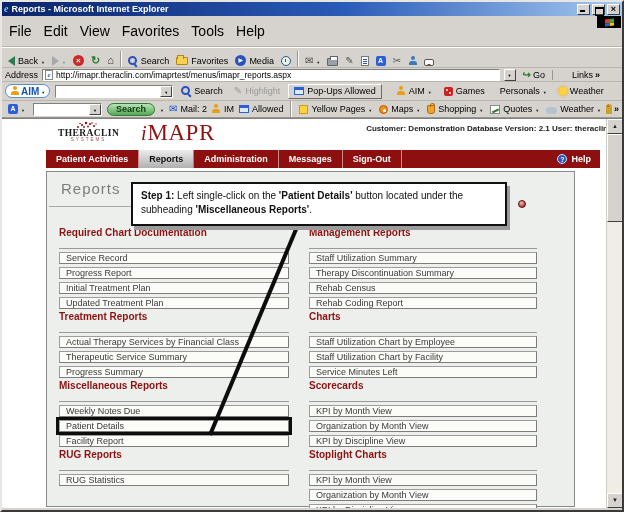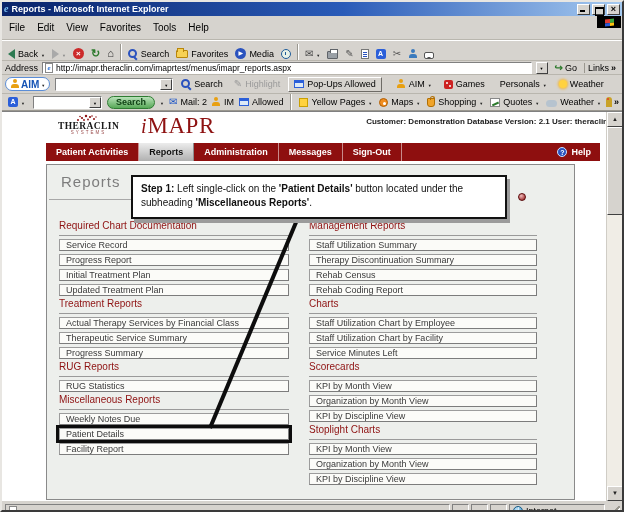--- a/index.html
+++ b/index.html
@@ -10,21 +10,21 @@
   .titlebar { height:14px; background:linear-gradient(90deg,#0a246a 0%,#2a5bb8 55%,#a6caf0 100%); display:flex; align-items:center; gap:3px; padding:0 2px; color:#fff; font-size:9px; font-weight:bold; }
   .ie-e { font-family:"Liberation Serif",serif; font-style:italic; font-weight:bold; color:#7ec3f7; font-size:10px; line-height:10px; }
   .titlebar .title { flex:1; white-space:nowrap; overflow:hidden; }
   .winbtns { display:flex; gap:2px; }
   .winbtn { width:13px; height:11px; background:#D6D3CE; border:1px solid; border-color:#fff #404040 #404040 #fff; font-size:8px; line-height:9px; text-align:center; color:#000; position:relative; }
   .winbtn.min::after { content:""; position:absolute; left:2px; bottom:2px; width:5px; height:2px; background:#000; }
   .winbtn.max::after { content:""; position:absolute; left:2px; top:2px; width:7px; height:6px; border:1px solid #000; border-top-width:2px; }
   .winbtn.close::after { content:"×"; font-weight:bold; font-size:9px; }
 
   
-  .menubar { height:24px; display:flex; align-items:center; font-size:10px; padding-left:1px; position:relative; border-bottom:1px solid #b9b6ae; }
+  .menubar { height:31px; display:flex; align-items:center; font-size:14px; padding-left:1px; position:relative; border-bottom:1px solid #b9b6ae; }
   .menu-item { padding:0 6px; color:#000; }
   .throbber { position:absolute; right:1px; top:0; width:24px; height:12px; background:#000; display:flex; align-items:center; justify-content:center; }
   .flag { width:9px; height:7px; display:grid; grid-template-columns:1fr 1fr; grid-template-rows:1fr 1fr; transform:skewY(-6deg); }
   .flag i:nth-child(1){background:#e03c31}.flag i:nth-child(2){background:#38a73c}.flag i:nth-child(3){background:#2a5bd7}.flag i:nth-child(4){background:#ffc20e}
 
   
   .toolbar { height:21px; display:flex; align-items:flex-end; font-size:9px; gap:1px; padding:0 3px; border-top:1px solid #fff; border-bottom:1px solid #b9b6ae; }
   .tbtn { display:flex; align-items:center; gap:3px; padding:1px 3px; color:#000; white-space:nowrap; }
   .tbtn.disabled { color:#9a9a9a; }
   .caret::before { content:"▼"; font-size:4px; color:#222; }
@@ -60,21 +60,21 @@
 
   
   .addressrow { height:14px; display:flex; align-items:center; gap:4px; font-size:9px; padding:0 3px; border-bottom:1px solid #b9b6ae; }
   .addr-combo { flex:1; height:12px; background:#fff; border:1px solid; border-color:#808080 #fff #fff #808080; display:flex; align-items:center; gap:3px; padding-left:2px; font-size:8.5px; overflow:hidden; }
   .i-page { width:8px; height:10px; background:#fff; border:1px solid #888; color:#2a6fd6; font-size:7px; font-weight:bold; font-style:italic; line-height:9px; text-align:center; flex:none; font-family:"Liberation Serif",serif; }
   .addr-url { flex:1; white-space:nowrap; overflow:hidden; color:#000; }
   .addr-drop { width:12px; height:12px; background:#D6D3CE; border:1px solid; border-color:#fff #404040 #404040 #fff; font-size:4px; text-align:center; line-height:11px; flex:none; }
   .addr-drop::before{content:"▼";}
   .gobtn { display:flex; align-items:center; gap:2px; padding:0 3px; }
   .i-go { color:#2d7a2d; font-size:10px; font-weight:bold; line-height:10px; }
-  .linksbtn { display:flex; align-items:center; gap:2px; padding:0 3px; border-left:1px solid #9a978f; }
+  .linksbtn { display:flex; align-items:center; gap:2px; padding:0 19px; border-left:1px solid #9a978f; }
   .chev { font-size:9px; font-weight:bold; }
 
   
   .aimbar1 { height:19px; display:flex; align-items:center; gap:5px; font-size:9px; padding:0 3px; border-bottom:1px solid #b9b6ae; }
   .aimbar2 { height:17px; display:flex; align-items:center; gap:5px; font-size:9px; padding:0 3px; border-bottom:1px solid #9a978f; }
   .aim-brand { display:flex; align-items:center; gap:2px; background:#fff; border:1px solid #5b8dd6; border-radius:7px; padding:0 4px; height:14px; }
   .aim-brand-text { color:#1553b5; font-weight:bold; font-size:10px; }
   .combo { height:13px; background:#fff; border:1px solid; border-color:#808080 #fff #fff #808080; display:flex; align-items:center; justify-content:flex-end; }
   .combo .addr-drop { height:11px; }
   .popupbtn { display:flex; align-items:center; gap:3px; height:15px; padding:0 5px; background:#D6D3CE; border:1px solid; border-color:#fff #6e6b66 #6e6b66 #fff; }
@@ -124,21 +124,21 @@
   
   .contentbox { position:absolute; left:44px; top:52px; width:529px; height:336px; background:#edefec; border:1px solid #8a8a8a; }
   .page-title { position:absolute; left:14px; top:8px; font-size:15px; color:#7d7d7d; letter-spacing:1px; }
   .title-rule { position:absolute; left:2px; top:34px; width:86px; border-top:1px solid #a8a8a8; }
   .callout { position:absolute; left:84px; top:10px; width:376px; background:#fff; border:2px solid #111; box-shadow:3px 4px 0 #9b9b9b; font-size:10px; color:#111; padding:5px 8px 7px; line-height:1.4; z-index:4; }
   .red-dot { position:absolute; left:471px; top:28px; width:8px; height:8px; border-radius:50%; background:radial-gradient(circle at 35% 30%, #f0bcbc, #8e1111); border:1px solid #5a0a0a; z-index:4; }
   .pointer-svg { position:absolute; left:0; top:0; width:529px; height:336px; pointer-events:none; z-index:3; }
   .col { position:absolute; top:56px; width:230px; }
   .col.left { left:12px; } .col.right { left:262px; width:228px; }
   .section:not(:first-child) { margin-top:3px; }
-  .section-heading { font-size:10px; line-height:10px; font-weight:normal; color:#8e1111; border-bottom:1px solid #9a9a9a; padding-bottom:4px; margin-bottom:3px; }
+  .section-heading { font-size:10px; line-height:10px; font-weight:bold; color:#8e1111; border-bottom:1px solid #9a9a9a; padding-bottom:10px; margin-bottom:3px; }
   .rbtn { height:12px; background:#fbfbf8; border:1px solid #9c9c9c; border-bottom-color:#7c7c7c; border-right-color:#7c7c7c; margin-bottom:3px; font-size:9px; color:#3a3a3a; display:flex; align-items:center; padding-left:6px; cursor:default; }
   .rbtn.highlighted { box-shadow:0 0 0 3px #0d0d0d; position:relative; z-index:2; }
 
   
   .statusbar { height:20px; display:flex; align-items:center; gap:2px; padding:2px 2px 2px 3px; }
   .pane { height:15px; border:1px solid; border-color:#808080 #fff #fff #808080; display:flex; align-items:center; gap:3px; padding:0 3px; font-size:9px; }
   .pane.main { flex:1; } .pane.small { width:17px; } .pane.zone { width:96px; }
   .i-globe { width:10px; height:10px; border-radius:50%; background:radial-gradient(circle at 35% 30%, #bfe3f7, #2f87c2); border:1px solid #1b5e88; position:relative; }
   .i-globe::after { content:""; position:absolute; left:4px; top:0; width:1px; height:8px; background:#ffffff99; box-shadow:-3px 3px 0 -2px #ffffff99; }
   .grip { width:13px; height:15px; background:linear-gradient(135deg, transparent 50%, #9a978f 50%, #9a978f 60%, #fff 60%, #fff 70%, #9a978f 70%, #9a978f 80%, #fff 80%, #fff 90%, #9a978f 90%); }
@@ -406,28 +406,28 @@
             <div class="rbtn">Initial Treatment Plan</div>
             <div class="rbtn">Updated Treatment Plan</div>
           </div>
           <div class="section">
             <div class="section-heading">Treatment Reports</div>
             <div class="rbtn">Actual Therapy Services by Financial Class</div>
             <div class="rbtn">Therapeutic Service Summary</div>
             <div class="rbtn">Progress Summary</div>
           </div>
           <div class="section">
-            <div class="section-heading">RUG Reports</div>
-            <div class="rbtn">RUG Statistics</div>
-          </div>
-          <div class="section">
             <div class="section-heading">Miscellaneous Reports</div>
             <div class="rbtn">Weekly Notes Due</div>
             <div class="rbtn highlighted">Patient Details</div>
             <div class="rbtn">Facility Report</div>
+          </div>
+          <div class="section">
+            <div class="section-heading">RUG Reports</div>
+            <div class="rbtn">RUG Statistics</div>
           </div>
         </div>
       <div class="col right" id="col-right">
           <div class="section">
             <div class="section-heading">Management Reports</div>
             <div class="rbtn">Staff Utilization Summary</div>
             <div class="rbtn">Therapy Discontinuation Summary</div>
             <div class="rbtn">Rehab Census</div>
             <div class="rbtn">Rehab Coding Report</div>
           </div>

